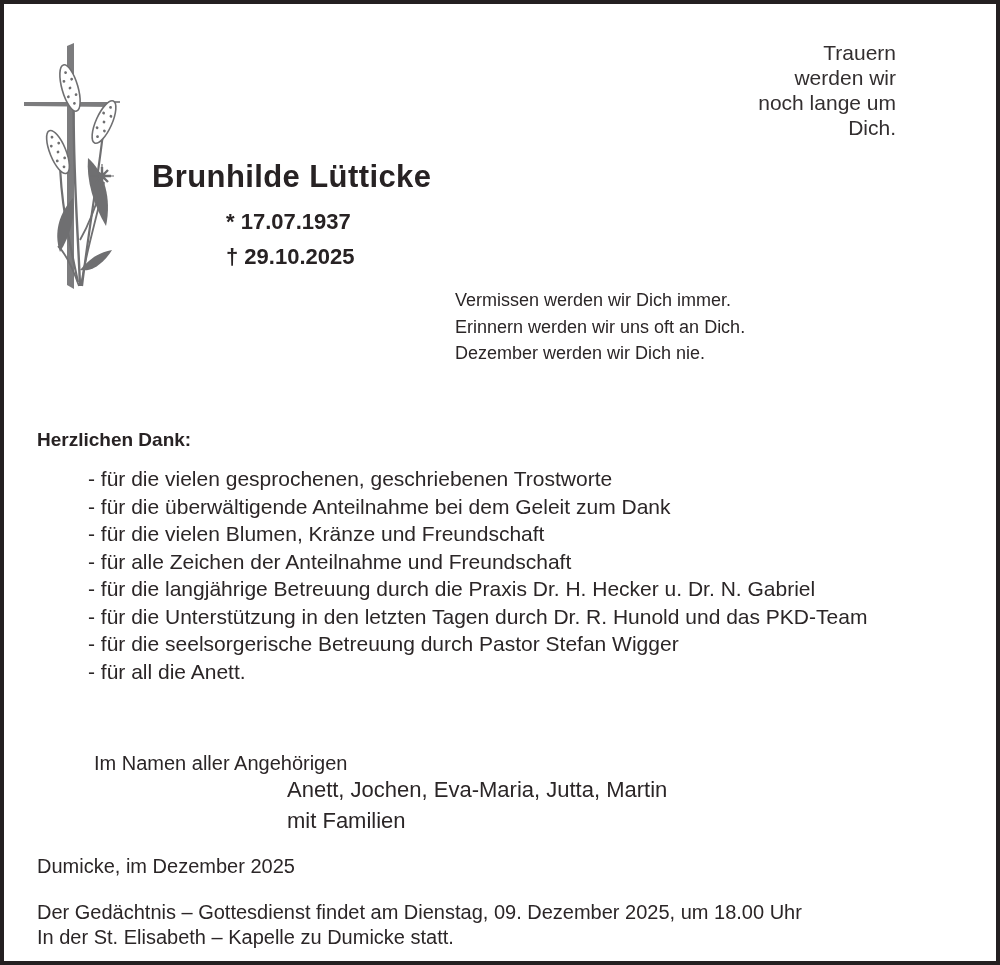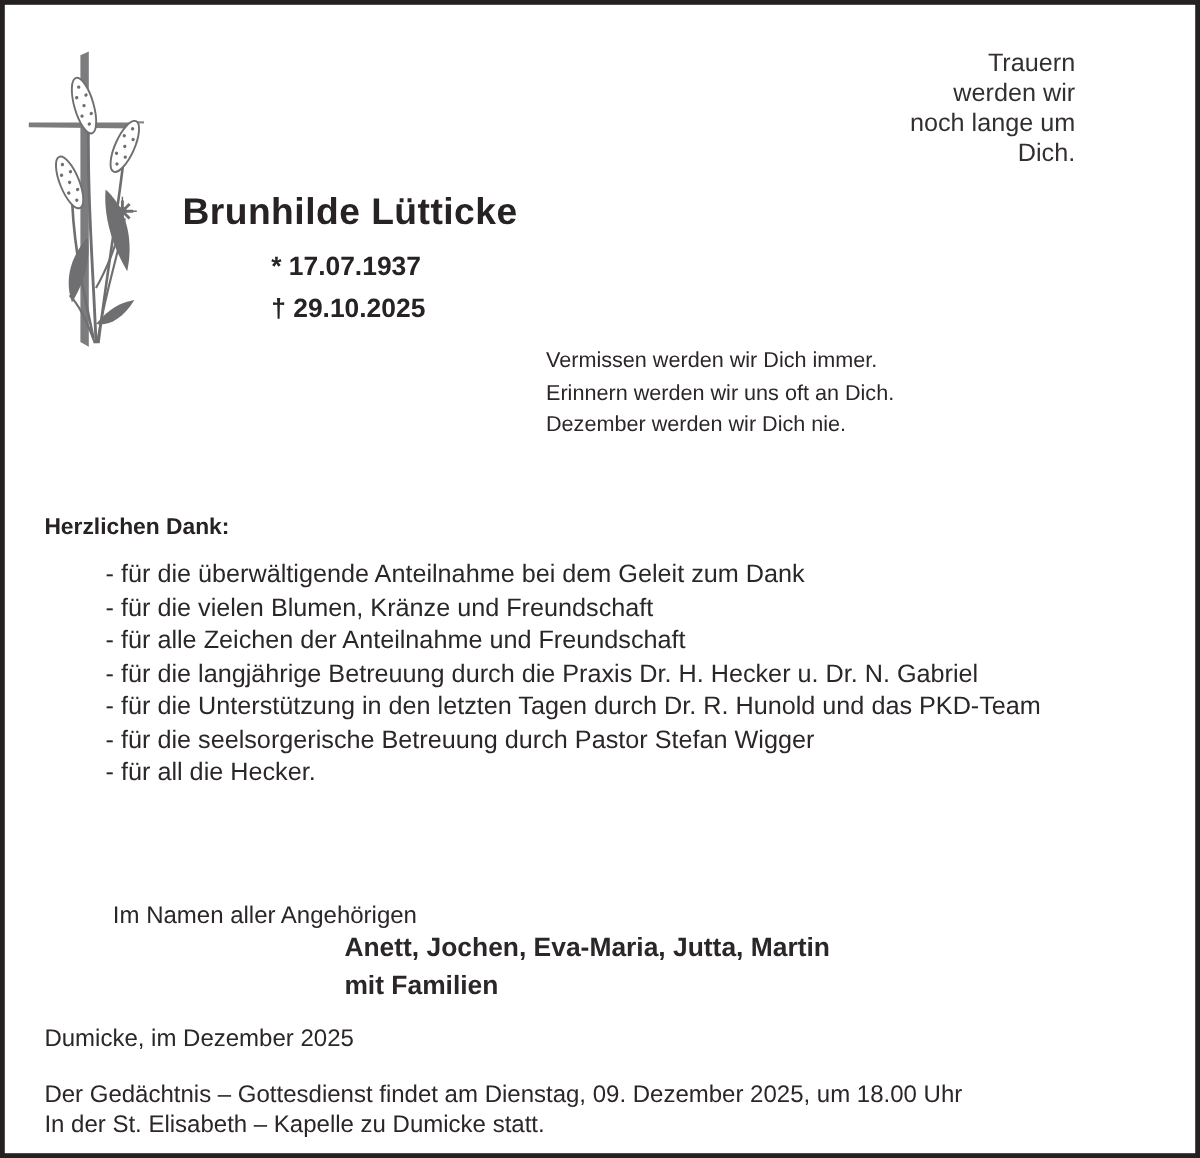--- a/index.html
+++ b/index.html
@@ -47,21 +47,21 @@
   .thanks-list{
     left:84px;top:461px;
     font-size:21px;line-height:27.5px;
   }
   .in-name{
     left:90px;top:748px;
     font-size:20px;
   }
   .family{
     left:283px;top:770px;
-    font-size:22px;line-height:31px;font-weight:bold;
+    font-size:22px;line-height:31px;
   }
   .place-date{
     left:33px;top:851px;
     font-size:20px;
   }
   .service{
     left:33px;top:896px;
     font-size:20px;line-height:25px;
   }
 </style>
@@ -143,27 +143,28 @@
   </div>
 
   <div class="abs verse">
     <div>Vermissen werden wir Dich immer.</div>
     <div>Erinnern werden wir uns oft an Dich.</div>
     <div>Dezember werden wir Dich nie.</div>
   </div>
 
   <div class="abs thanks-heading">Herzlichen Dank:</div>
   <div class="abs thanks-list">
+    <div>- für die vielen gesprochenen, geschriebenen Trostworte</div>
     <div>- für die überwältigende Anteilnahme bei dem Geleit zum Dank</div>
     <div>- für die vielen Blumen, Kränze und Freundschaft</div>
     <div>- für alle Zeichen der Anteilnahme und Freundschaft</div>
     <div>- für die langjährige Betreuung durch die Praxis Dr. H. Hecker u. Dr. N. Gabriel</div>
     <div>- für die Unterstützung in den letzten Tagen durch Dr. R. Hunold und das PKD-Team</div>
     <div>- für die seelsorgerische Betreuung durch Pastor Stefan Wigger</div>
-    <div>- für all die Hecker.</div>
+    <div>- für all die Anett.</div>
   </div>
 
   <div class="abs in-name">Im Namen aller Angehörigen</div>
   <div class="abs family">
     <div>Anett, Jochen, Eva-Maria, Jutta, Martin</div>
     <div>mit Familien</div>
   </div>
 
   <div class="abs place-date">Dumicke, im Dezember 2025</div>
   <div class="abs service">

